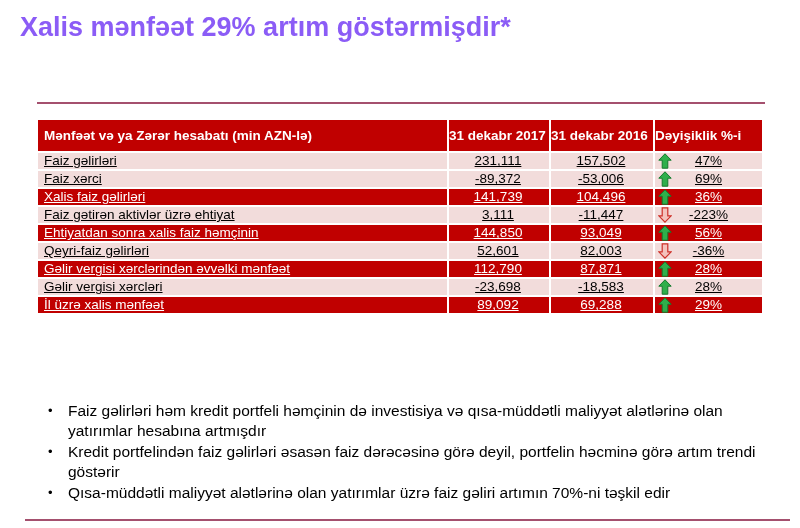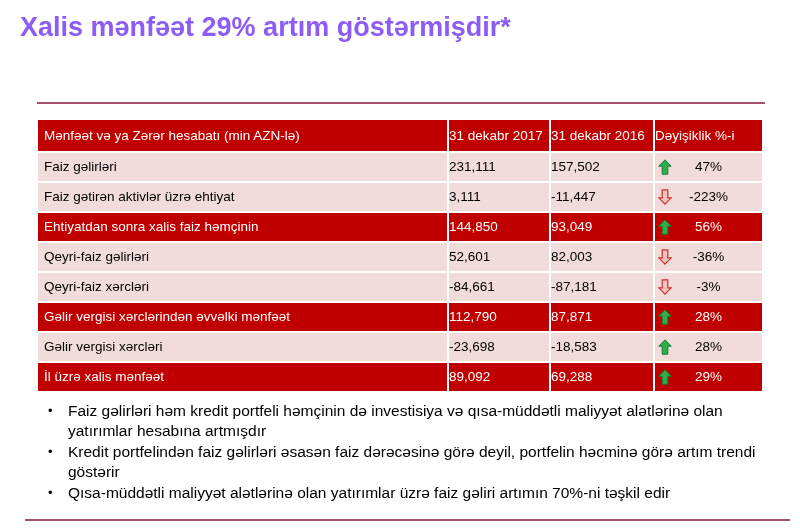--- a/index.html
+++ b/index.html
@@ -45,38 +45,39 @@
     font-size: 13.5px;
   }
   col.c-label  { width: 409px; }
   col.c-y2017  { width: 100px; }
   col.c-y2016  { width: 102px; }
   col.c-change { width: 107px; }
 
   .pl-table th {
     background: #C00000;
     color: #ffffff;
-    font-weight: normal;
+    font-weight: bold;
     height: 31px;
     font-size: 13.5px;
     vertical-align: middle;
   }
   .pl-table th.h-label { text-align: left; padding-left: 6px; }
   .pl-table th.h-num   { text-align: left; }
 
   .pl-table td {
-    height: 28px;
+    height: 16px;
     vertical-align: middle;
     line-height: 1;
+    text-decoration: underline;
   }
   tr.row-normal td    { background: #F2DCDB; color: #000000; }
   tr.row-highlight td { background: #C00000; color: #ffffff; }
 
   td.cell-label  { text-align: left;  padding-left: 6px; }
-  td.cell-num    { text-align: left; padding-right: 2px; }
+  td.cell-num    { text-align: center; padding-right: 2px; }
   td.cell-change { position: relative; text-align: center; }
 
   .trend-icon {
     position: absolute;
     left: 3px;
     top: 50%;
     margin-top: -8px;
     width: 14px;
     height: 16px;
   }
@@ -148,20 +149,46 @@
       <td class="cell-change">
         <span class="trend-icon up">
           <svg viewBox="0 0 14 16" xmlns="http://www.w3.org/2000/svg">
             <path d="M7 0.8 L13.2 7.2 L9.8 7.2 L9.8 15.2 L4.2 15.2 L4.2 7.2 L0.8 7.2 Z"></path>
           </svg>
         </span>
         <span>47%</span>
       </td>
     </tr>
         <tr class="row-normal">
+      <td class="cell-label">Faiz xərci</td>
+      <td class="cell-num">-89,372</td>
+      <td class="cell-num">-53,006</td>
+      <td class="cell-change">
+        <span class="trend-icon up">
+          <svg viewBox="0 0 14 16" xmlns="http://www.w3.org/2000/svg">
+            <path d="M7 0.8 L13.2 7.2 L9.8 7.2 L9.8 15.2 L4.2 15.2 L4.2 7.2 L0.8 7.2 Z"></path>
+          </svg>
+        </span>
+        <span>69%</span>
+      </td>
+    </tr>
+        <tr class="row-highlight">
+      <td class="cell-label">Xalis faiz gəlirləri</td>
+      <td class="cell-num">141,739</td>
+      <td class="cell-num">104,496</td>
+      <td class="cell-change">
+        <span class="trend-icon up">
+          <svg viewBox="0 0 14 16" xmlns="http://www.w3.org/2000/svg">
+            <path d="M7 0.8 L13.2 7.2 L9.8 7.2 L9.8 15.2 L4.2 15.2 L4.2 7.2 L0.8 7.2 Z"></path>
+          </svg>
+        </span>
+        <span>36%</span>
+      </td>
+    </tr>
+        <tr class="row-normal">
       <td class="cell-label">Faiz gətirən aktivlər üzrə ehtiyat</td>
       <td class="cell-num">3,111</td>
       <td class="cell-num">-11,447</td>
       <td class="cell-change">
         <span class="trend-icon down">
           <svg viewBox="0 0 14 16" xmlns="http://www.w3.org/2000/svg">
             <path d="M7 0.8 L13.2 7.2 L9.8 7.2 L9.8 15.2 L4.2 15.2 L4.2 7.2 L0.8 7.2 Z"></path>
           </svg>
         </span>
         <span>-223%</span>
@@ -184,33 +211,20 @@
       <td class="cell-label">Qeyri-faiz gəlirləri</td>
       <td class="cell-num">52,601</td>
       <td class="cell-num">82,003</td>
       <td class="cell-change">
         <span class="trend-icon down">
           <svg viewBox="0 0 14 16" xmlns="http://www.w3.org/2000/svg">
             <path d="M7 0.8 L13.2 7.2 L9.8 7.2 L9.8 15.2 L4.2 15.2 L4.2 7.2 L0.8 7.2 Z"></path>
           </svg>
         </span>
         <span>-36%</span>
-      </td>
-    </tr>
-        <tr class="row-normal">
-      <td class="cell-label">Qeyri-faiz xərcləri</td>
-      <td class="cell-num">-84,661</td>
-      <td class="cell-num">-87,181</td>
-      <td class="cell-change">
-        <span class="trend-icon down">
-          <svg viewBox="0 0 14 16" xmlns="http://www.w3.org/2000/svg">
-            <path d="M7 0.8 L13.2 7.2 L9.8 7.2 L9.8 15.2 L4.2 15.2 L4.2 7.2 L0.8 7.2 Z"></path>
-          </svg>
-        </span>
-        <span>-3%</span>
       </td>
     </tr>
         <tr class="row-highlight">
       <td class="cell-label">Gəlir vergisi xərclərindən əvvəlki mənfəət</td>
       <td class="cell-num">112,790</td>
       <td class="cell-num">87,871</td>
       <td class="cell-change">
         <span class="trend-icon up">
           <svg viewBox="0 0 14 16" xmlns="http://www.w3.org/2000/svg">
             <path d="M7 0.8 L13.2 7.2 L9.8 7.2 L9.8 15.2 L4.2 15.2 L4.2 7.2 L0.8 7.2 Z"></path>

